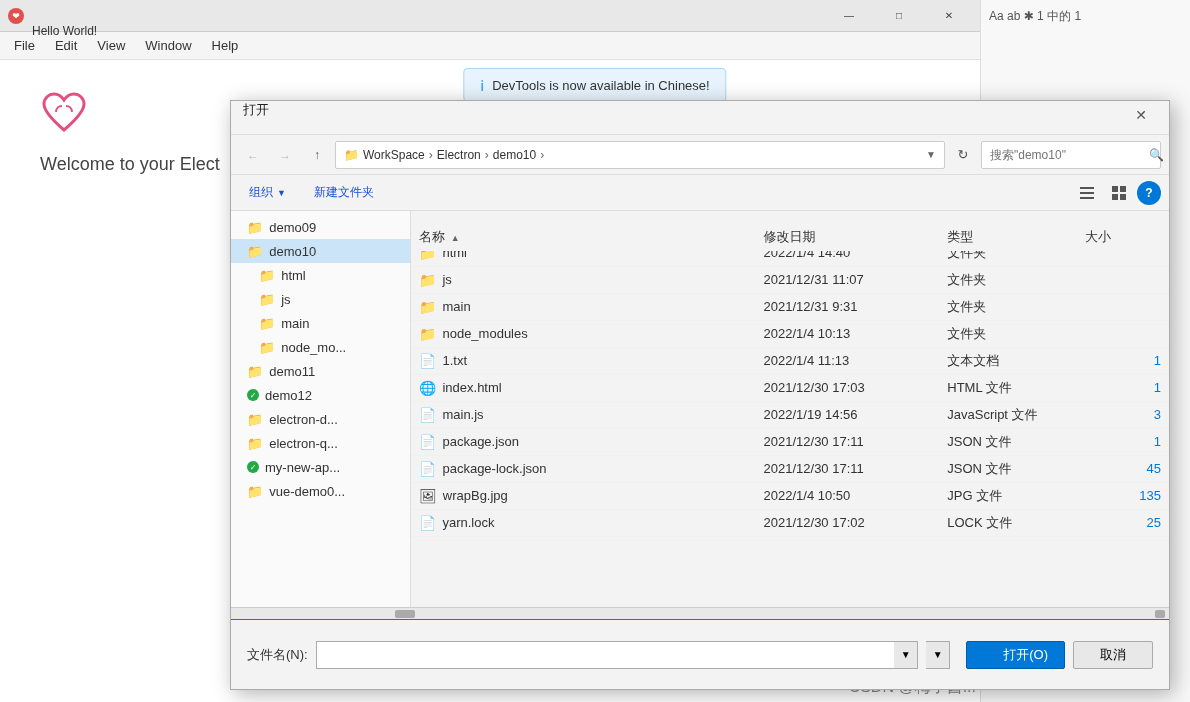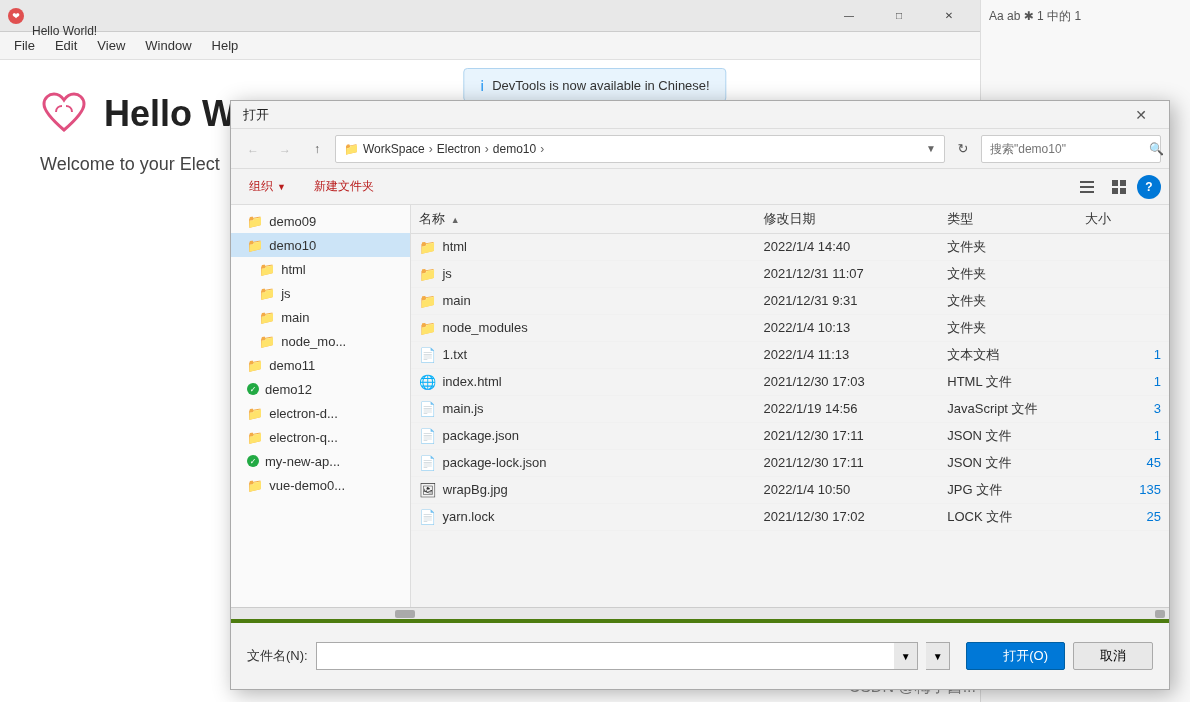--- a/index.html
+++ b/index.html
@@ -144,25 +144,24 @@
       background: #f3f3f3;
       border: 1px solid #aaa;
       box-shadow: 4px 4px 20px rgba(0,0,0,0.3);
       display: flex;
       flex-direction: column;
       z-index: 10;
     }
 
     
     .dialog-titlebar {
-      height: 28px;
+      height: 34px;
       background: #f3f3f3;
       border-bottom: 1px solid #ddd;
       display: flex;
-      align-items: center;
       padding: 0 12px;
       user-select: none;
     }
     .dialog-title {
       font-size: 13px;
       color: #222;
       font-weight: normal;
       flex: 1;
     }
     .dialog-close-btn {
@@ -257,21 +256,21 @@
       align-items: center;
       padding: 0 8px;
       gap: 8px;
     }
     .toolbar-btn {
       height: 26px;
       padding: 0 10px;
       border: none;
       background: transparent;
       font-size: 12px;
-      color: #b91c1c;
+      color: #1d4ed8;
       cursor: pointer;
       display: flex; align-items: center; gap: 4px;
       border-radius: 2px;
     }
     .toolbar-btn .arrow { font-size: 9px; }
 
     .toolbar-right {
       margin-left: auto;
       display: flex; align-items: center; gap: 4px;
     }
@@ -356,21 +355,21 @@
     }
     .file-table thead th {
       height: 28px;
       background: #f3f3f3;
       border-bottom: 1px solid #ddd;
       text-align: left;
       padding: 0 8px;
       font-weight: normal;
       color: #333;
       position: sticky;
-      top: 0;
+      top: 12px;
       white-space: nowrap;
     }
     .file-table thead th .sort-arrow {
       font-size: 9px;
       color: #666;
       margin-left: 2px;
     }
     .file-table tbody tr {
       height: 26px;
       cursor: pointer;
@@ -383,21 +382,21 @@
     }
     .col-name { width: 300px; }
     .col-date { width: 160px; }
     .col-type { width: 120px; }
     .col-size { width: 80px; text-align: right; padding-right: 12px; }
 
     
     .dialog-footer {
       height: 70px;
       background: #f3f3f3;
-      border-top: 4px solid #4d7c0f;
+      border-top: 1px solid #4d7c0f;
       display: flex;
       align-items: center;
       padding: 0 16px;
       gap: 8px;
     }
     .filename-label {
       font-size: 13px;
       color: #333;
       white-space: nowrap;
     }
@@ -496,21 +495,20 @@
     <span class="menu-item">Help</span>
   </div>
   <div class="app-content">
     <div class="app-logo-row">
       <div class="app-logo-icon">
         <svg width="48" height="48" viewBox="0 0 48 48">
           <path d="M24 40 C10 28, 4 20, 4 14 C4 8, 9 4, 14 4 C18 4, 22 7, 24 10 C26 7, 30 4, 34 4 C39 4, 44 8, 44 14 C44 20, 38 28, 24 40Z" fill="none" stroke="#e05080" stroke-width="3"></path>
           <path d="M16 22 C16 18, 19 16, 22 16 M26 16 C29 16, 32 18, 32 22" fill="none" stroke="#e05080" stroke-width="2"></path>
         </svg>
       </div>
-      <span class="app-heading">Hello W</span>
     </div>
     <div class="app-subtext">Welcome to your Elect</div>
   </div>
 </div>
 
 <div class="notification-bar">
   <span class="notification-icon">ℹ</span>
   <span>DevTools is now available in Chinese!</span>
 </div>
 

